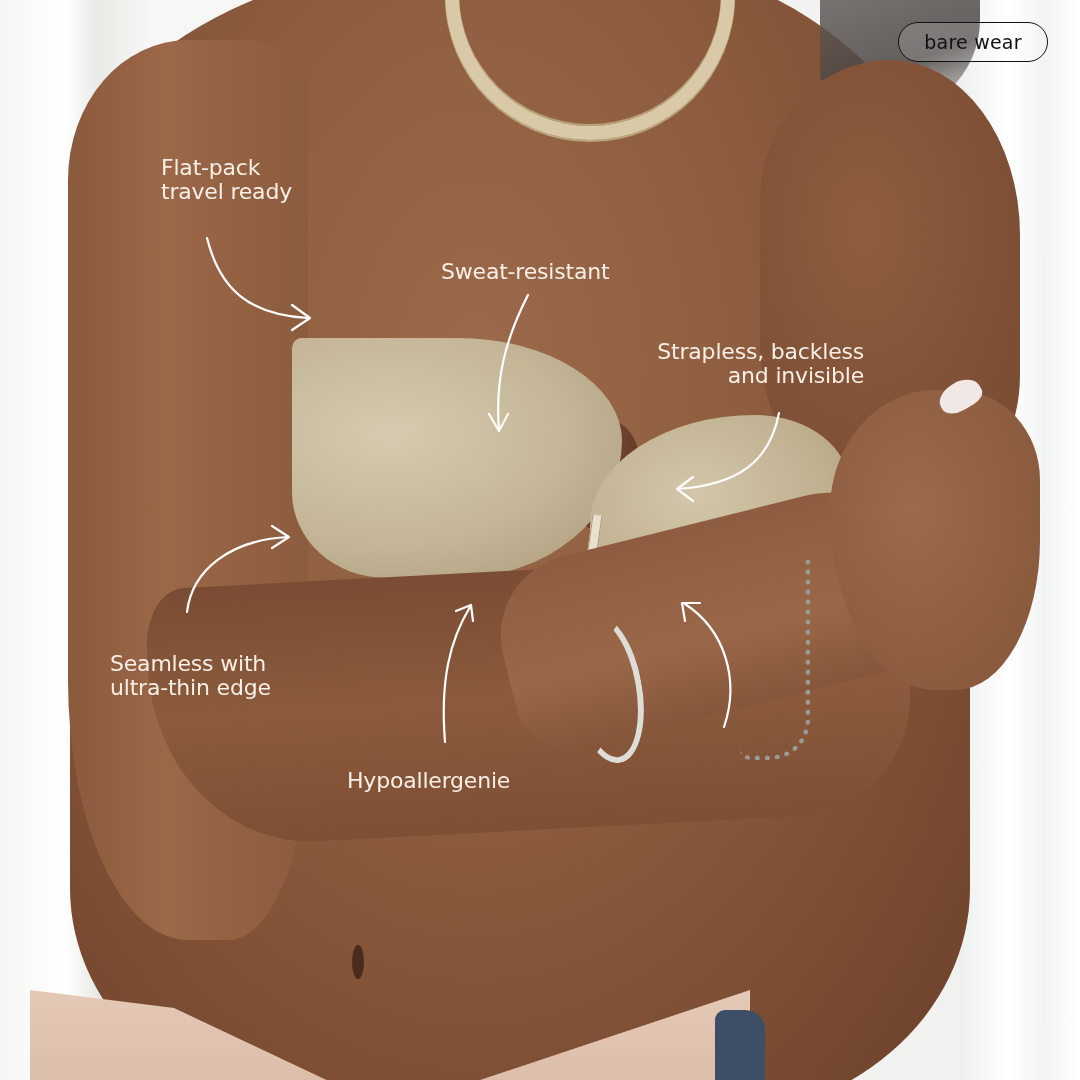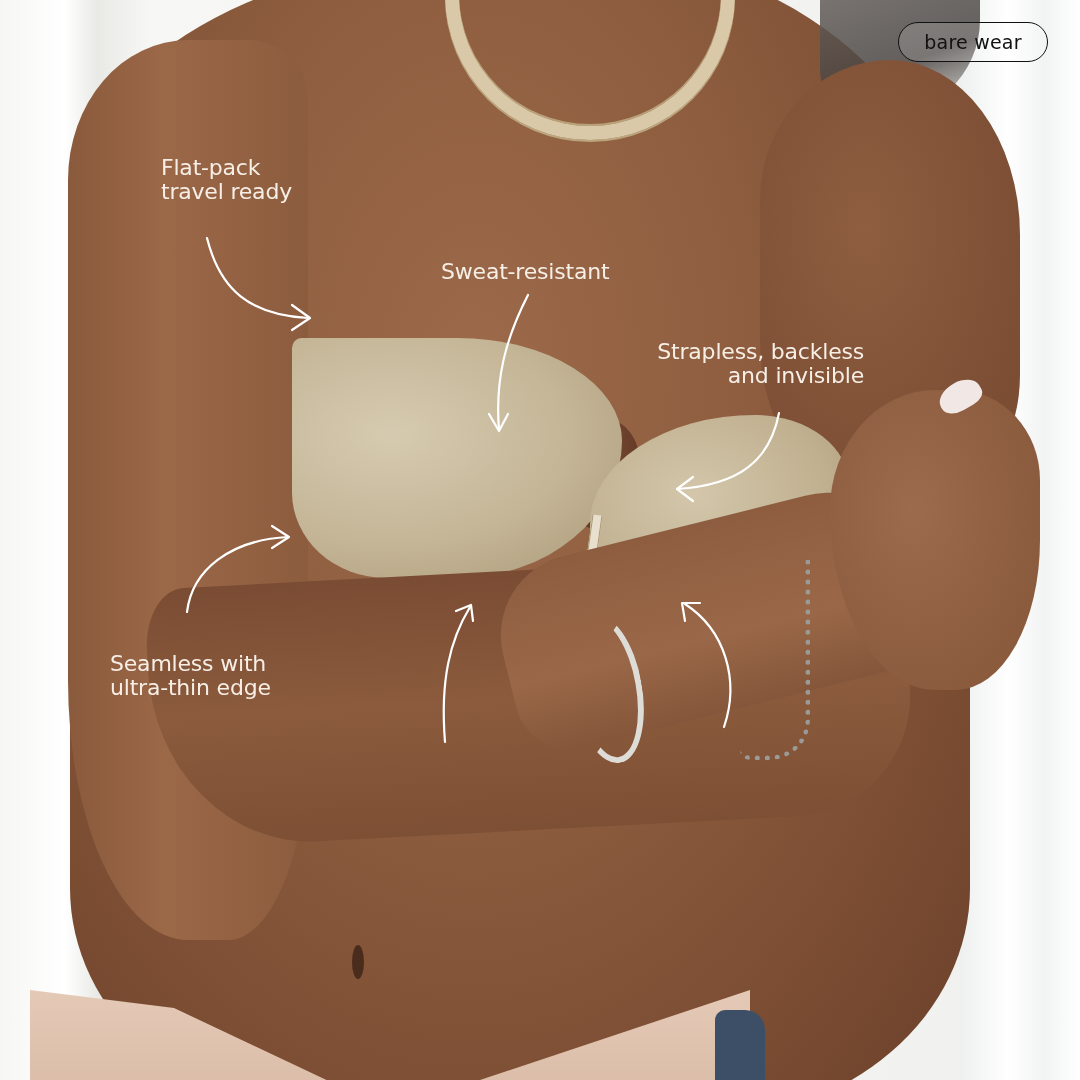--- a/index.html
+++ b/index.html
@@ -135,13 +135,14 @@
     </g>
   </svg>
 
   <div class="callout c-flat">Flat-pack
 travel ready</div>
   <div class="callout c-sweat">Sweat-resistant</div>
   <div class="callout right c-strap">Strapless, backless
 and invisible</div>
   <div class="callout c-seam">Seamless with
 ultra-thin edge</div>
+  <div class="callout c-hypo">Hypoallergenie</div>
 </div>
 
 </body></html>

